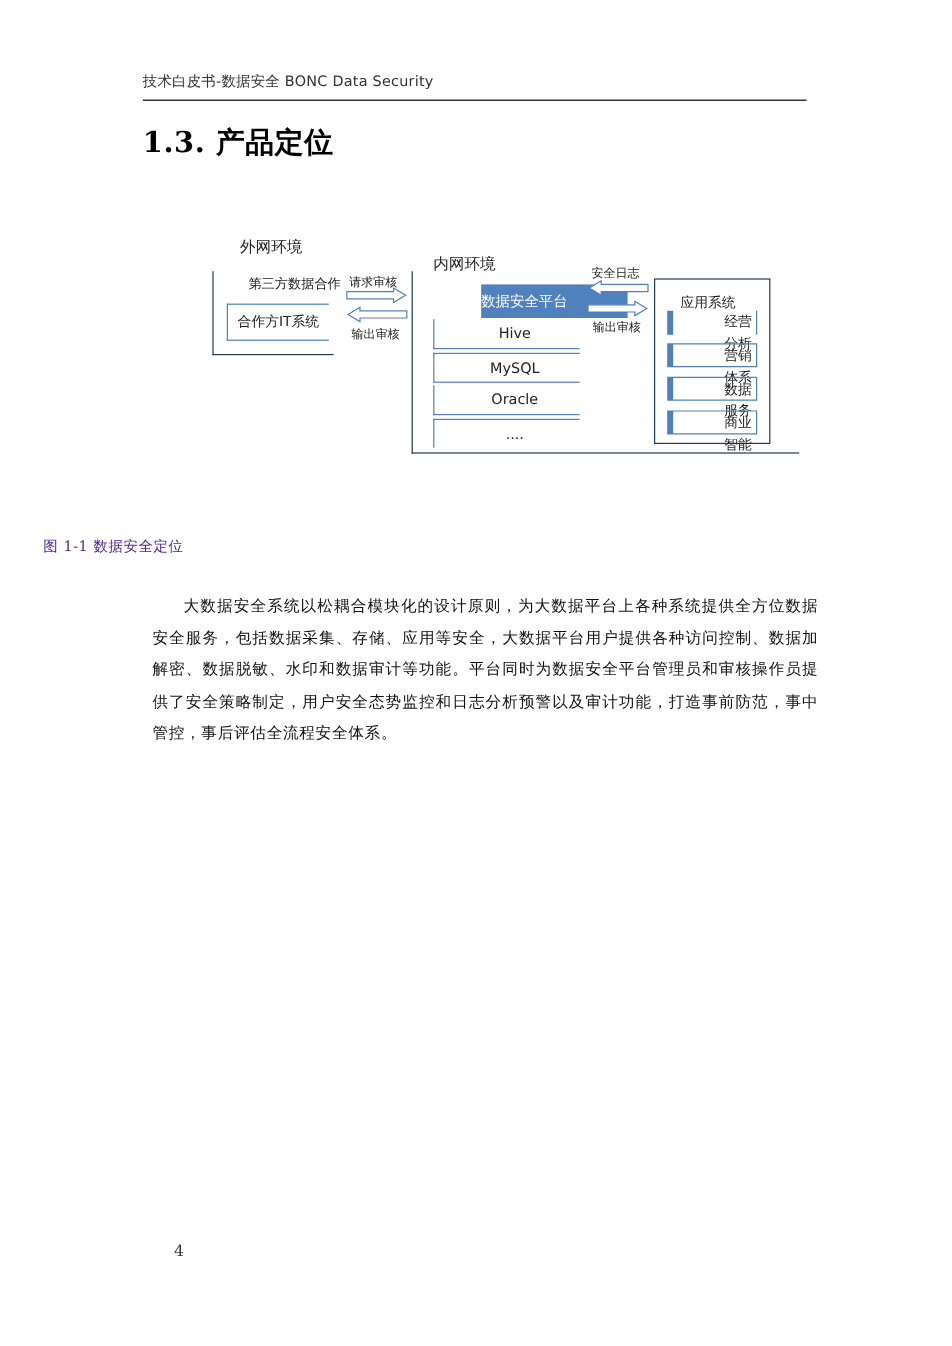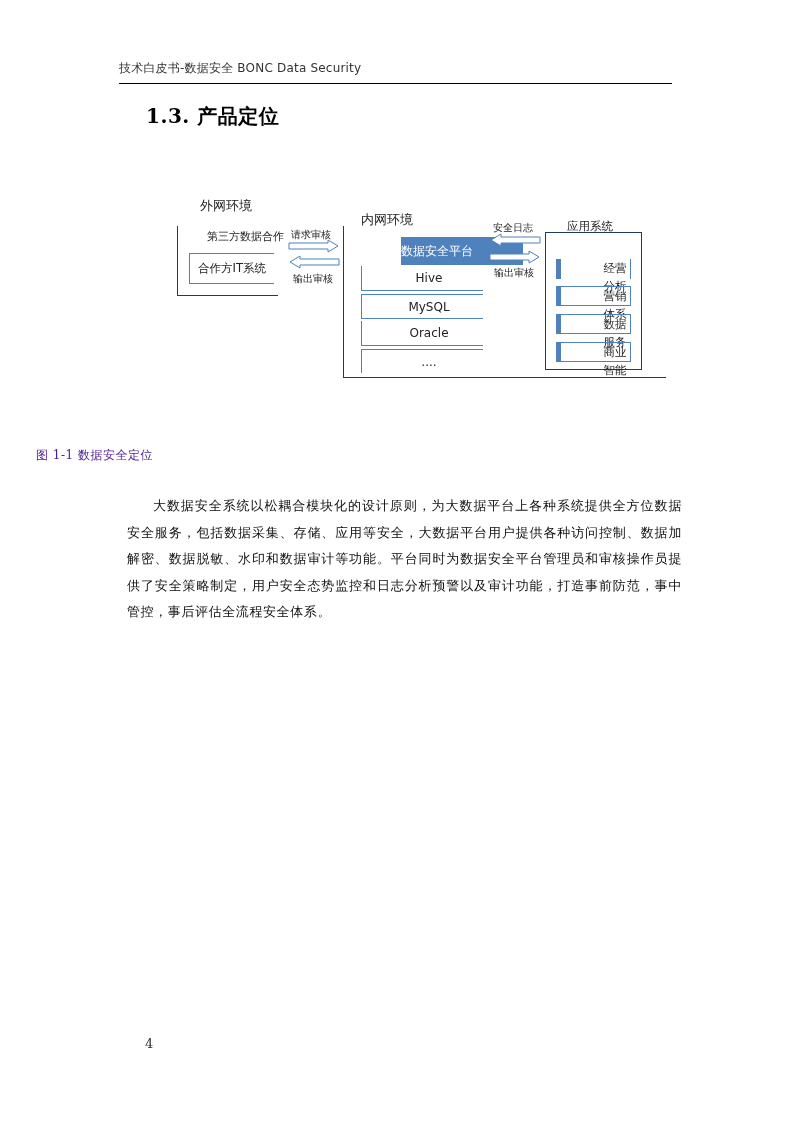--- a/index.html
+++ b/index.html
@@ -13,21 +13,21 @@
       font-family: "DejaVu Sans", "Liberation Sans", sans-serif;
       font-size: 12px; color: #333; letter-spacing: 0.2px;
     }
     .header-rule {
       position: absolute; left: 119px; top: 83px; width: 553px; height: 0;
       border-top: 1px solid #000;
     }
     .section-title {
       position: absolute; left: 119px; top: 103px;
       font-family: "DejaVu Serif", "Liberation Serif", serif;
-      font-size: 20px; font-weight: bold; letter-spacing: 0.5px; margin-left: 27px;
+      font-size: 24px; font-weight: bold; letter-spacing: 0.5px;
     }
     
     .diagram { position: absolute; left: 0; top: 0; width: 793px; height: 420px; }
     .dg-sans { font-family: "DejaVu Sans", "Liberation Sans", sans-serif; color: #222; }
     .lbl { position: absolute; white-space: nowrap; }
     .outer-ext {
       position: absolute; left: 177px; top: 226px; width: 100px; height: 69px;
       border-left: 1.5px solid #1f3a5f; border-bottom: 1.5px solid #1f3a5f;
     }
     .ext-inner {
@@ -107,21 +107,21 @@
   <div class="lbl" style="left:493px;top:221px;font-size:10px;">安全日志</div>
   <svg class="arrow" style="left:489px;top:233px;" width="52" height="14">
     <polygon points="51,4 12,4 12,1 2,7 12,13 12,10 51,10" fill="#fff" stroke="#4f81bd" stroke-width="1"></polygon>
   </svg>
   <svg class="arrow" style="left:489px;top:250px;" width="52" height="14">
     <polygon points="1,4 40,4 40,1 50,7 40,13 40,10 1,10" fill="#fff" stroke="#4f81bd" stroke-width="1"></polygon>
   </svg>
   <div class="lbl" style="left:494px;top:266px;font-size:10px;">输出审核</div>
 
   <div class="app-box"></div>
-  <div class="lbl" style="left:567px;top:219px;font-size:11.5px;">应用系统</div>
+  <div class="lbl" style="left:567px;top:245px;font-size:11.5px;">应用系统</div>
   <div class="app-item" style="top:259px;border-top:none;border-bottom:none;">经营分析</div>
   <div class="app-item" style="top:286px;">营销体系</div>
   <div class="app-item" style="top:314px;">数据服务</div>
   <div class="app-item" style="top:342px;">商业智能</div>
 </div>
 
 <div class="caption">图  1-1  数据安全定位</div>
 
 <p class="body-text" style="margin:8px;">大数据安全系统以松耦合模块化的设计原则，为大数据平台上各种系统提供全方位数据安全服务，包括数据采集、存储、应用等安全，大数据平台用户提供各种访问控制、数据加解密、数据脱敏、水印和数据审计等功能。平台同时为数据安全平台管理员和审核操作员提供了安全策略制定，用户安全态势监控和日志分析预警以及审计功能，打造事前防范，事中管控，事后评估全流程安全体系。</p>
 

